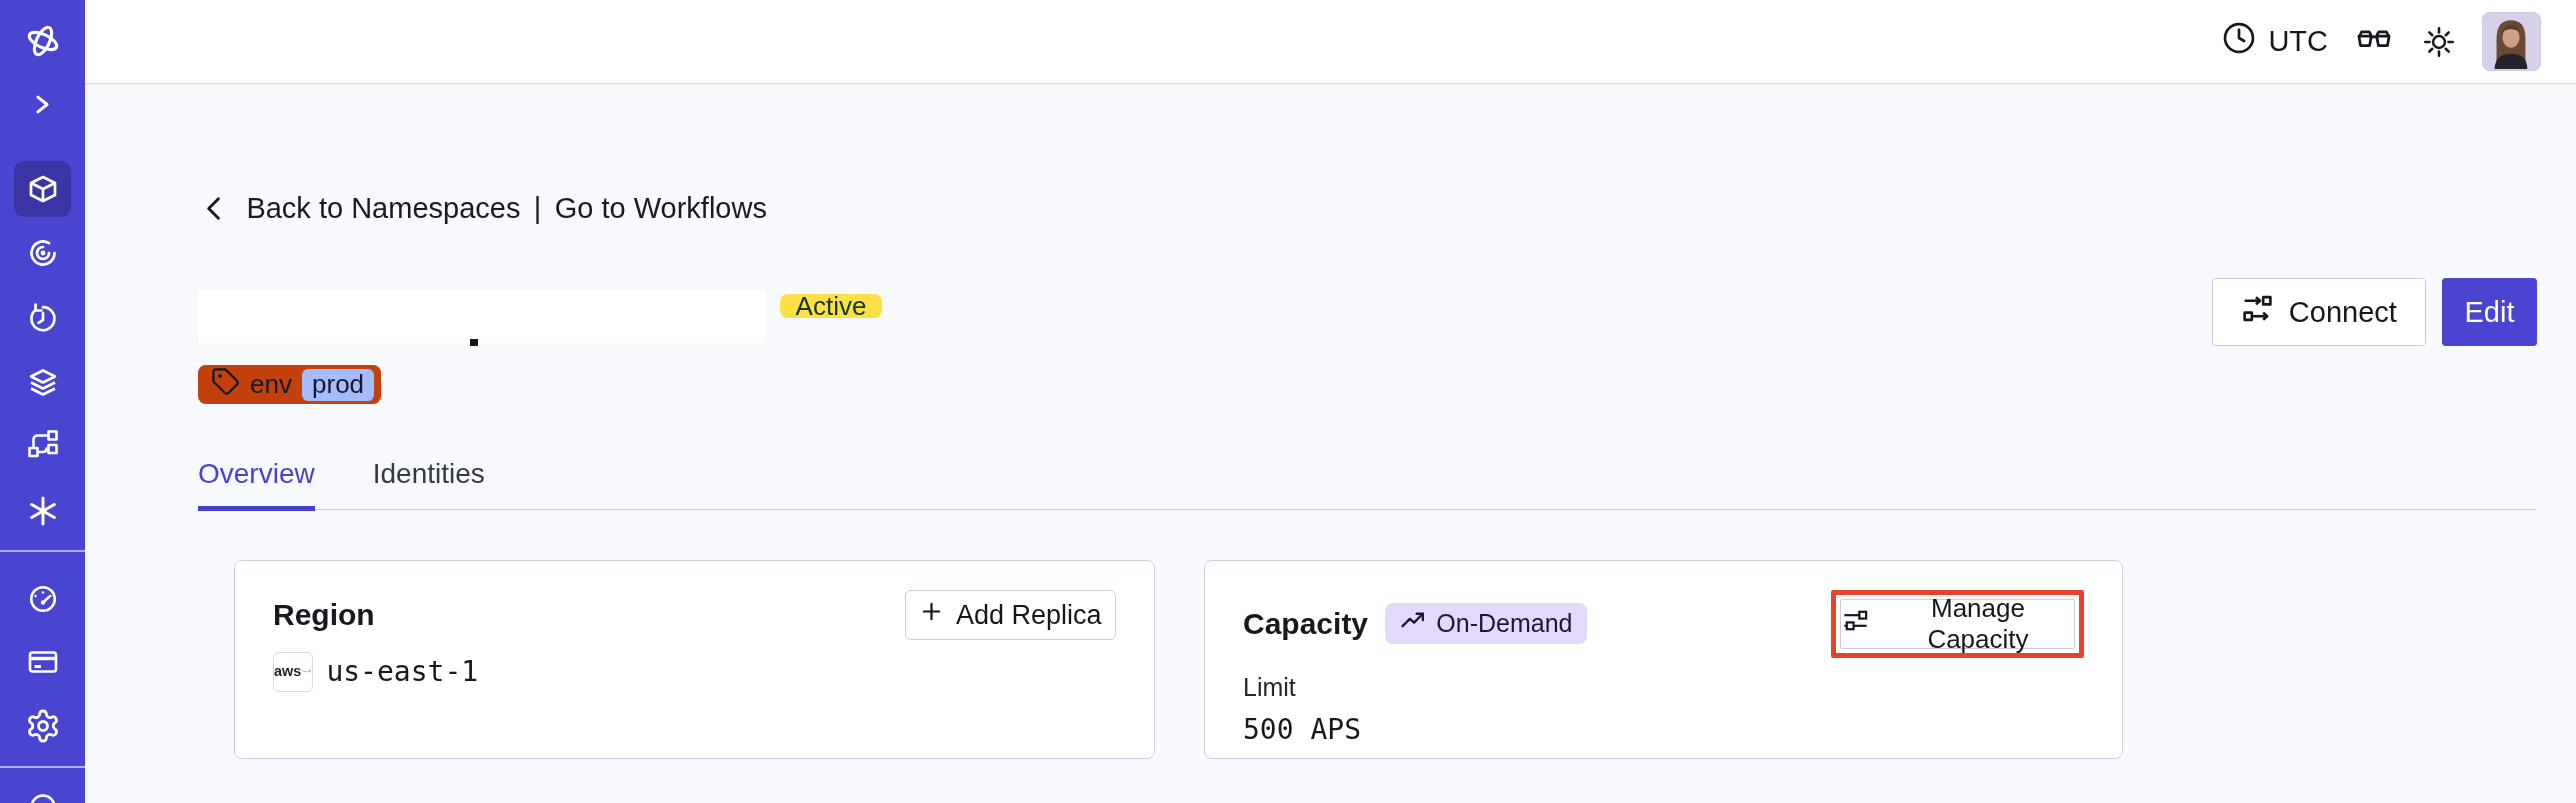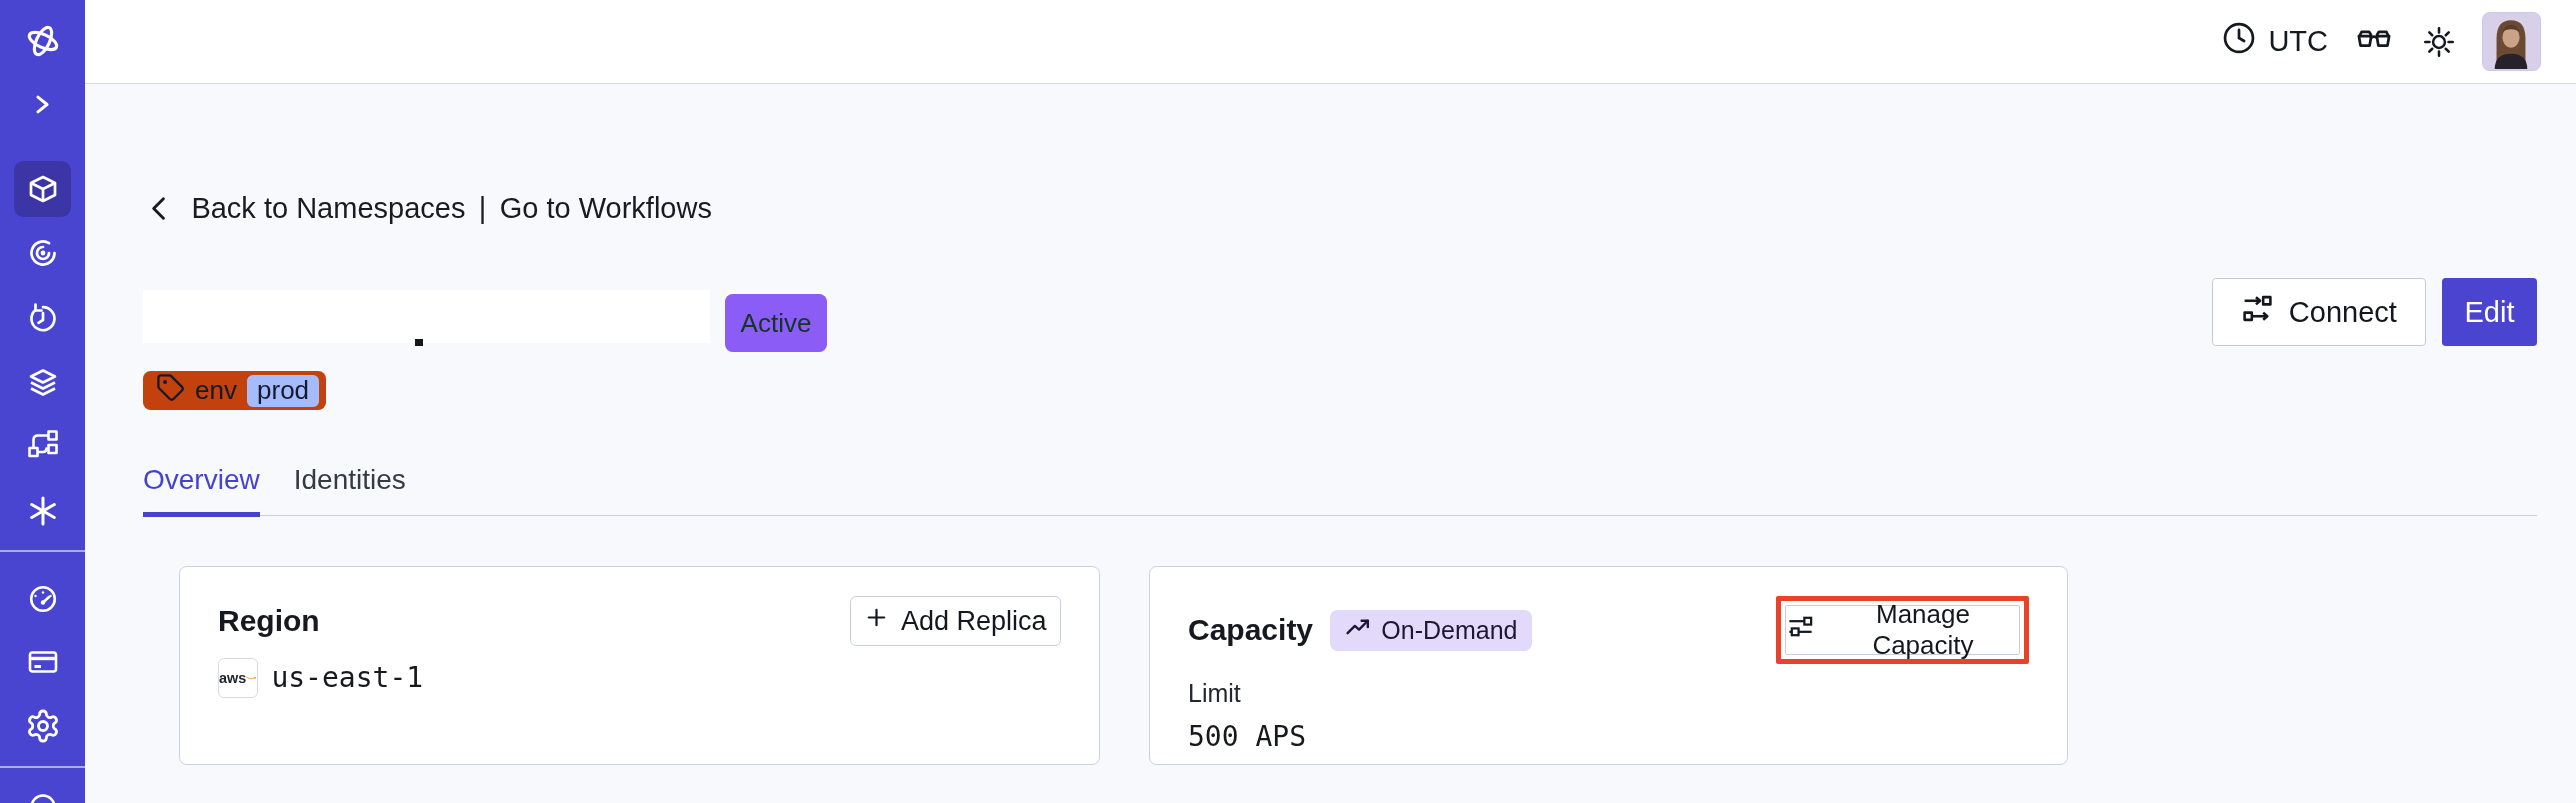--- a/index.html
+++ b/index.html
@@ -14,40 +14,40 @@
   .side-divider { position:absolute; left:0; width:85px; height:1.9px; background:rgba(255,255,255,0.55); }
 
   
   .main { flex:1; display:flex; flex-direction:column; height:804px; background:#f8f9fc; }
 
   .topbar { height:84px; background:#ffffff; border-bottom:1.9px solid #d5dae3; display:flex; align-items:center; justify-content:flex-end; gap:24px; padding-right:35px; flex:0 0 84px; }
   .tz { display:flex; align-items:center; gap:11.5px; font-size:29px; color:#15181e; cursor:pointer; }
   .iconbtn { display:flex; align-items:center; justify-content:center; cursor:pointer; }
   .avatar { width:59px; height:59px; border-radius:7.7px; border:1.9px solid #c9c9e8; overflow:hidden; background:#d8d0e8; cursor:pointer; }
 
-  .content { padding:0 39px 0 58px; flex:1; }
+  .content { padding:0 39px 0 113px; flex:1; }
 
   .breadcrumb { margin-top:107px; display:flex; align-items:center; font-size:29px; color:#181b21; cursor:pointer; }
   .breadcrumb .bc-chevron { margin-right:13.4px; display:flex; }
   .breadcrumb .sep { margin:0 13.4px; color:#181b21; }
 
   .title-row { margin-top:52px; display:flex; align-items:flex-start; }
   .ns-redaction { position:relative; width:567px; height:53px; background:#ffffff; margin-top:11.5px; }
   .ns-redaction .peek { position:absolute; left:272px; top:49px; width:7.7px; height:7.7px; background:#15171c; }
-  .status-badge { margin-left:15.3px; margin-top:16.3px; height:58px; padding:0 15.3px; display:flex; align-items:center; background:#8b5cf6; color:#143527; border-radius:7.7px; font-size:26px; }
+  .status-badge { margin-left:15.3px; margin-top:16.3px; height:24px; padding:0 15.3px; display:flex; align-items:center; background:#fde047; color:#143527; border-radius:7.7px; font-size:26px; }
   .title-actions { margin-left:auto; display:flex; gap:16.3px; }
   .btn-lg { height:68px; display:flex; align-items:center; justify-content:center; gap:15.3px; font-size:29px; border-radius:3.8px; cursor:pointer; }
   .btn-connect { width:214px; background:#ffffff; border:1.9px solid #c2cad9; color:#14171d; }
   .btn-edit { width:95px; background:#4a44d0; color:#ffffff; border:none; }
 
   .tag-row { margin-top:19px; display:flex; }
   .tag-pill { height:39px; background:#c2410c; border-radius:7.7px; display:flex; align-items:center; gap:10.5px; padding:0 7.7px 0 12.5px; font-size:26px; color:#141a2e; cursor:pointer; }
   .tag-chip { background:#a6bbfc; border-radius:5.8px; height:32px; display:flex; align-items:center; padding:0 9.6px; }
 
-  .tabs-row { margin-top:54px; display:flex; gap:34px; border-bottom:1.9px solid #c9cfdd; }
+  .tabs-row { margin-top:54px; display:flex; gap:58px; border-bottom:1.9px solid #c9cfdd; }
   .tab { position:relative; font-size:28px; padding-bottom:19px; cursor:pointer; color:#343a46; font-weight:500; }
   .tab.active { color:#4742cd; }
   .tab.active::after { content:""; position:absolute; left:0; right:0; bottom:-1.9px; height:4.8px; background:#4742cd; }
 
   .cards-row { margin-top:50px; display:flex; gap:49px; }
   .card { background:#ffffff; border:1.9px solid #c9d1e1; border-radius:7.7px; height:199px; padding:29px 38px; }
   .card-region { width:921px;margin-left:36px; }
   .card-capacity { width:919px; }
   .card-retention { width:302px; }
   .card-head { display:flex; align-items:center; }

